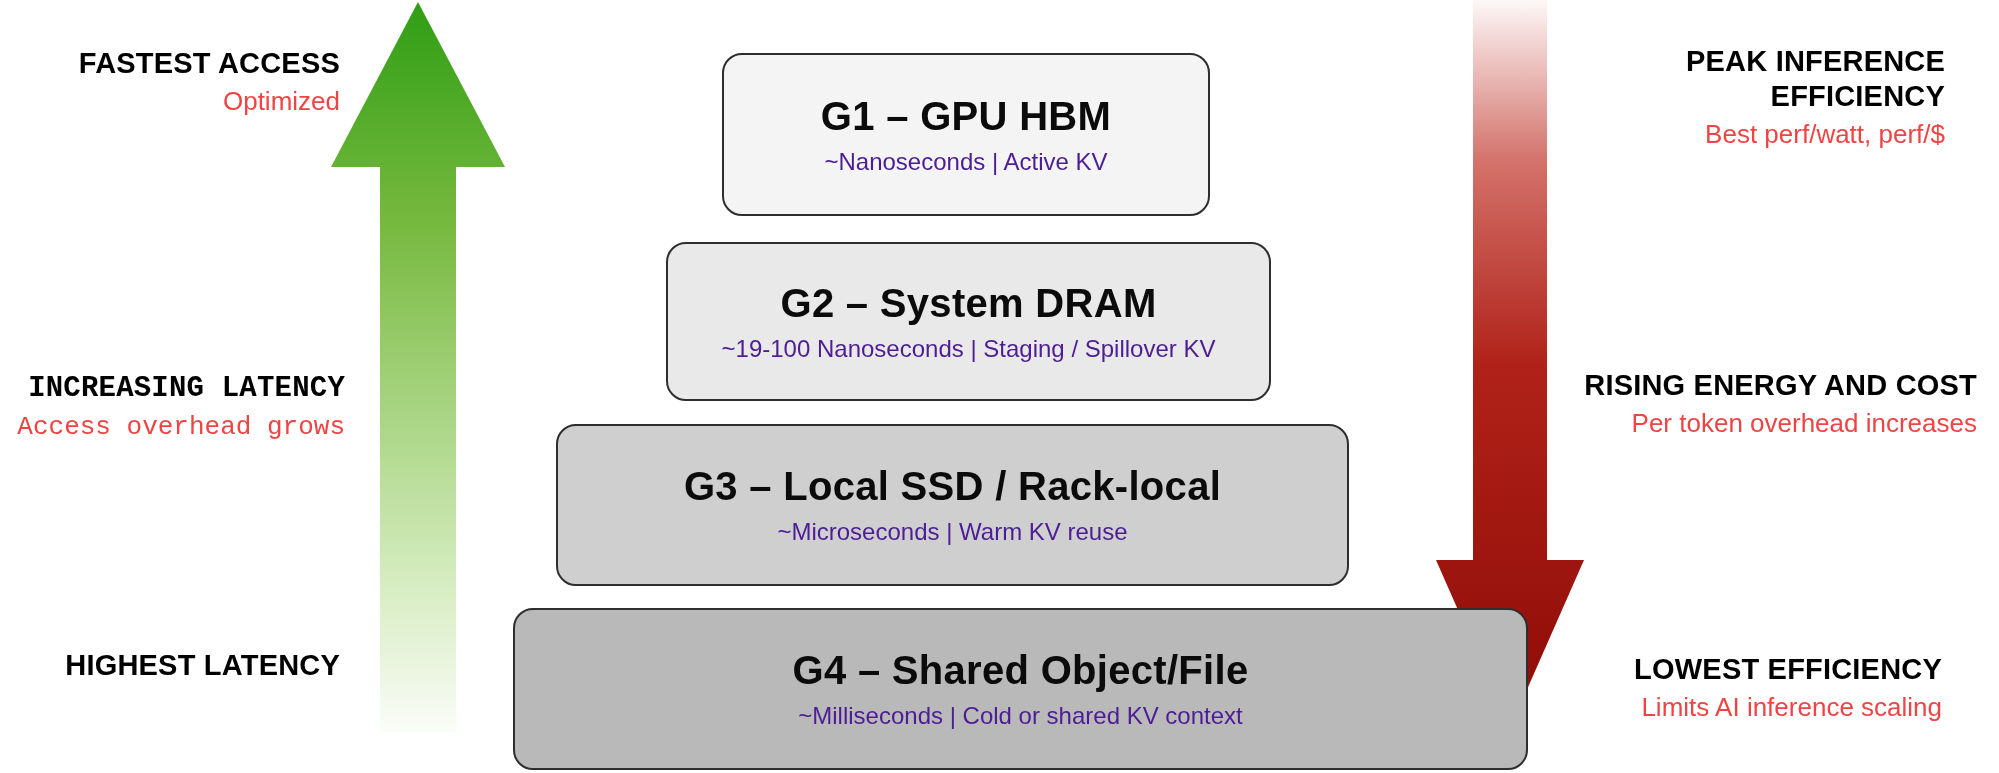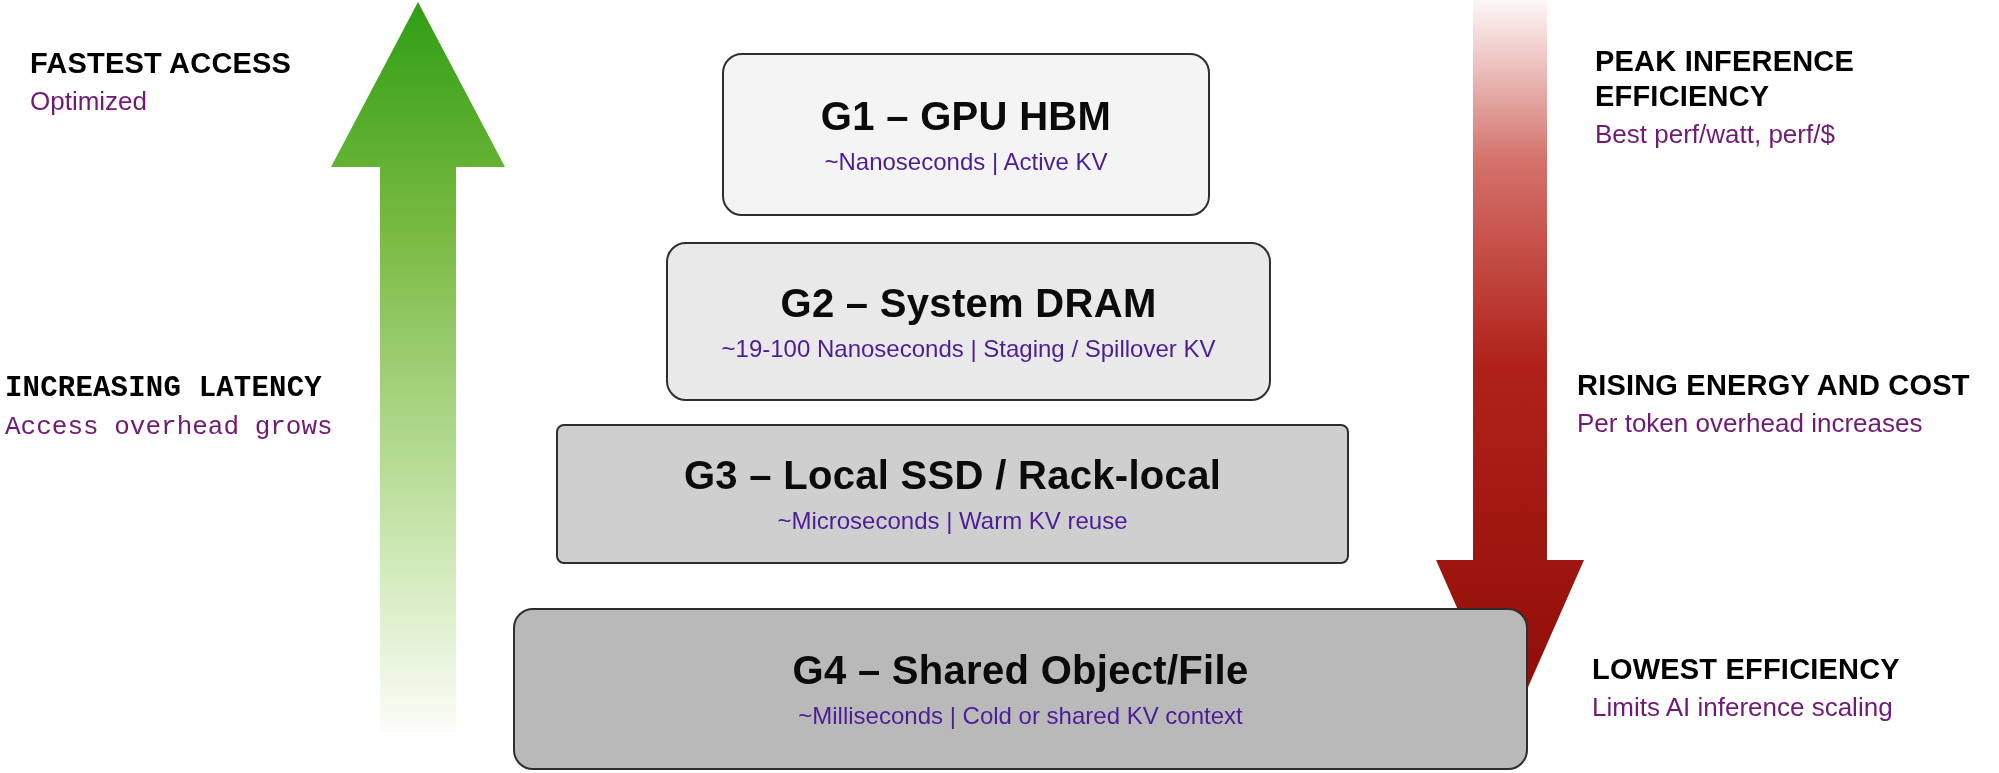--- a/index.html
+++ b/index.html
@@ -10,33 +10,33 @@
   }
   .canvas {
     position: relative;
     width: 1999px;
     height: 773px;
     background: #ffffff;
     overflow: hidden;
   }
 
   
-  .side-label { position: absolute; text-align: left; color: #000; }
+  .side-label { position: absolute; text-align: right; color: #000; }
   .side-label .heading {
     font-weight: 700;
     font-size: 29px;
     line-height: 1.2;
     letter-spacing: 0.2px;
     color: #000;
   }
   .side-label .sub {
     font-size: 26px;
     line-height: 1.25;
     margin-top: 4px;
-    color: #701a75;
+    color: #ef4444;
   }
   .label-left-top    { left: 30px;   top: 46px;  width: 310px; }
   .label-left-mid    { left: 5px;    top: 372px; width: 340px; font-family: Liberation Mono, monospace; }
   .label-left-bottom { left: 30px;   top: 648px; width: 310px; }
   .label-right-top    { left: 1595px; top: 44px;  width: 350px; }
   .label-right-mid    { left: 1577px; top: 368px; width: 400px; }
   .label-right-bottom { left: 1592px; top: 652px; width: 350px; }
 
   
   .tier {
@@ -55,21 +55,21 @@
     font-weight: 700;
     color: #0b0b0b;
     letter-spacing: 0.3px;
   }
   .tier .tier-sub {
     font-size: 24px;
     color: #4c1d95;
   }
   .tier-g1 { left: 722px; top: 53px;  width: 488px; height: 163px; background: #f4f4f4; }
   .tier-g2 { left: 666px; top: 242px; width: 605px; height: 159px; background: #e9e9e9; justify-content: center; }
-  .tier-g3 { left: 556px; top: 424px; width: 793px; height: 140px; background: #cfcfcf; border-radius: 8px; }
+  .tier-g3 { left: 556px; top: 424px; width: 793px; height: 162px; background: #cfcfcf; }
   .tier-g4 { left: 513px; top: 608px; width: 1015px; height: 162px; background: #b9b9b9; }
 
   
   .arrow { position: absolute; }
   .arrow svg { display: block; width: 100%; height: 100%; }
   .arrow-up   { left: 331px;  top: 2px; width: 174px; height: 730px; }
   .arrow-down { left: 1436px; top: 0px; width: 148px; height: 728px; }
 </style>
 </head>
 <body>
@@ -106,20 +106,21 @@
 
   <div class="side-label label-left-top">
     <div class="heading">FASTEST ACCESS</div>
     <div class="sub">Optimized</div>
   </div>
   <div class="side-label label-left-mid">
     <div class="heading">INCREASING LATENCY</div>
     <div class="sub">Access overhead grows</div>
   </div>
   <div class="side-label label-left-bottom">
+    <div class="heading">HIGHEST LATENCY</div>
   </div>
 
   <div class="side-label label-right-top">
     <div class="heading">PEAK INFERENCE EFFICIENCY</div>
     <div class="sub">Best perf/watt, perf/$</div>
   </div>
   <div class="side-label label-right-mid">
     <div class="heading">RISING ENERGY AND COST</div>
     <div class="sub">Per token overhead increases</div>
   </div>

